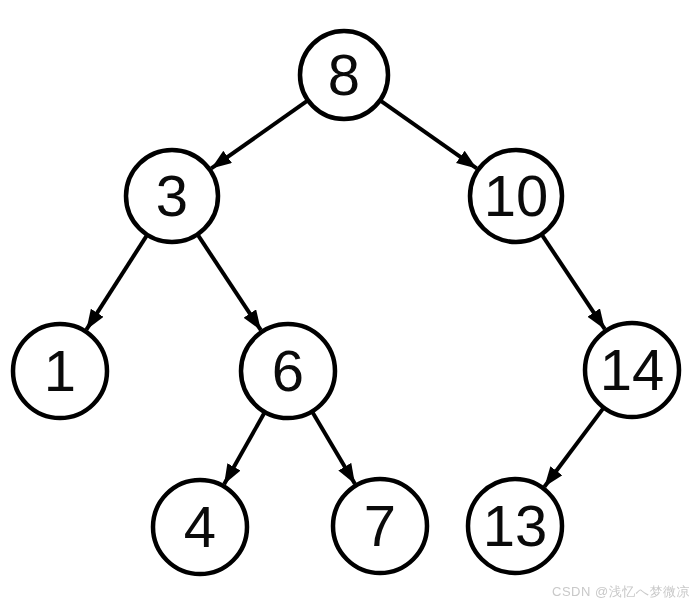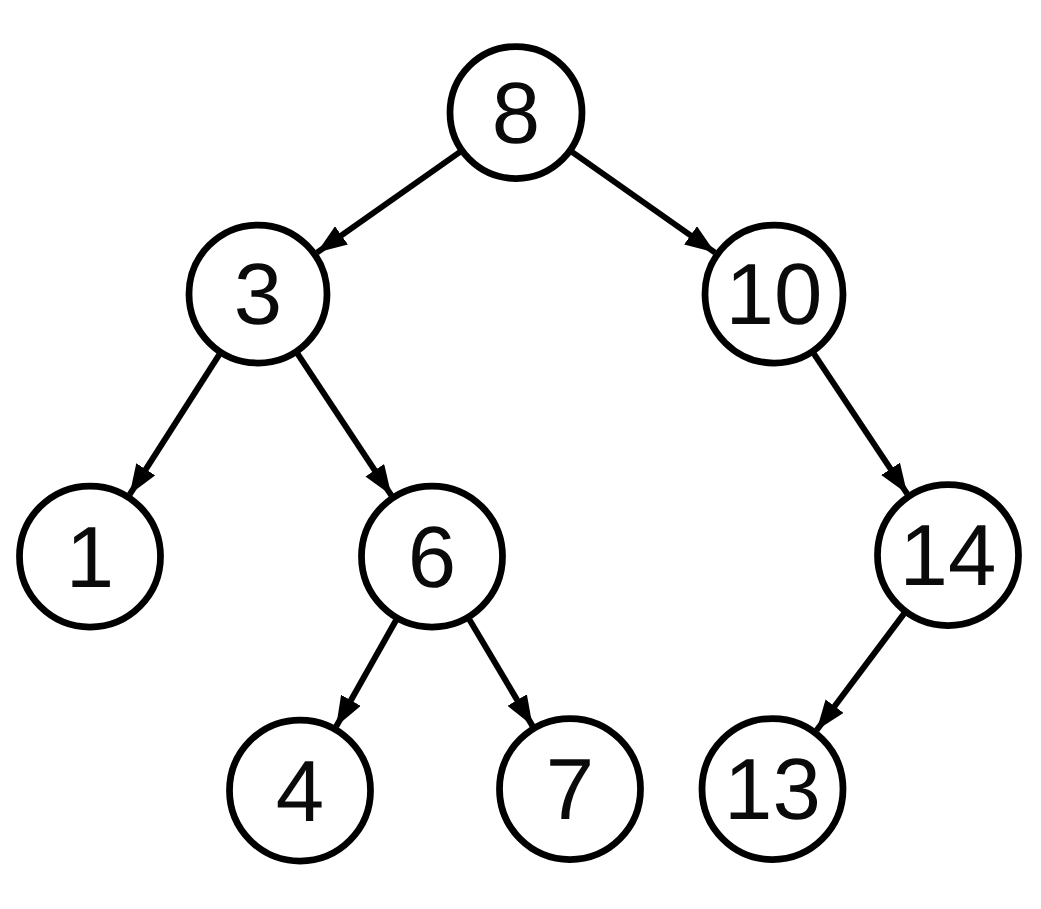--- a/index.html
+++ b/index.html
@@ -98,13 +98,14 @@
         <g>
           <circle cx="380" cy="526" r="47" class="node-circle" stroke="#000000"></circle>
           <text x="380" y="546" class="node-label" fill="#0a0a0a">7</text>
         </g>
         <g>
           <circle cx="515" cy="526" r="47" class="node-circle" stroke="#000000"></circle>
           <text x="515" y="546" class="node-label" fill="#0a0a0a">13</text>
         </g>
       </g>
   </svg>
+  <div class="watermark" style="color: rgb(201, 201, 201);">CSDN @浅忆へ梦微凉</div>
 </div>
 
 </body></html>

